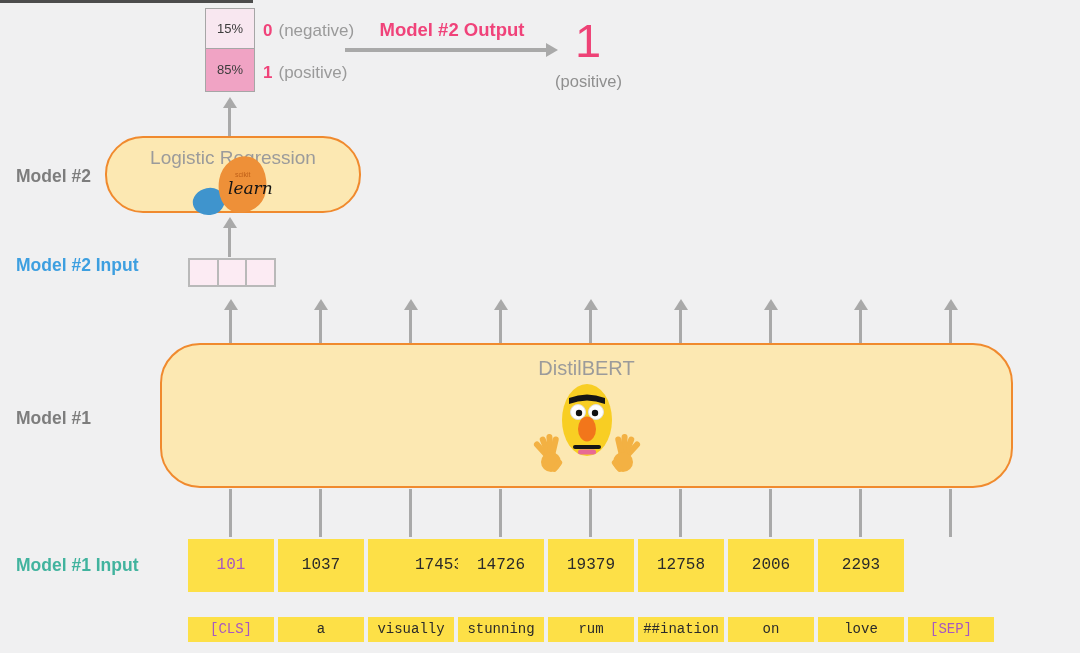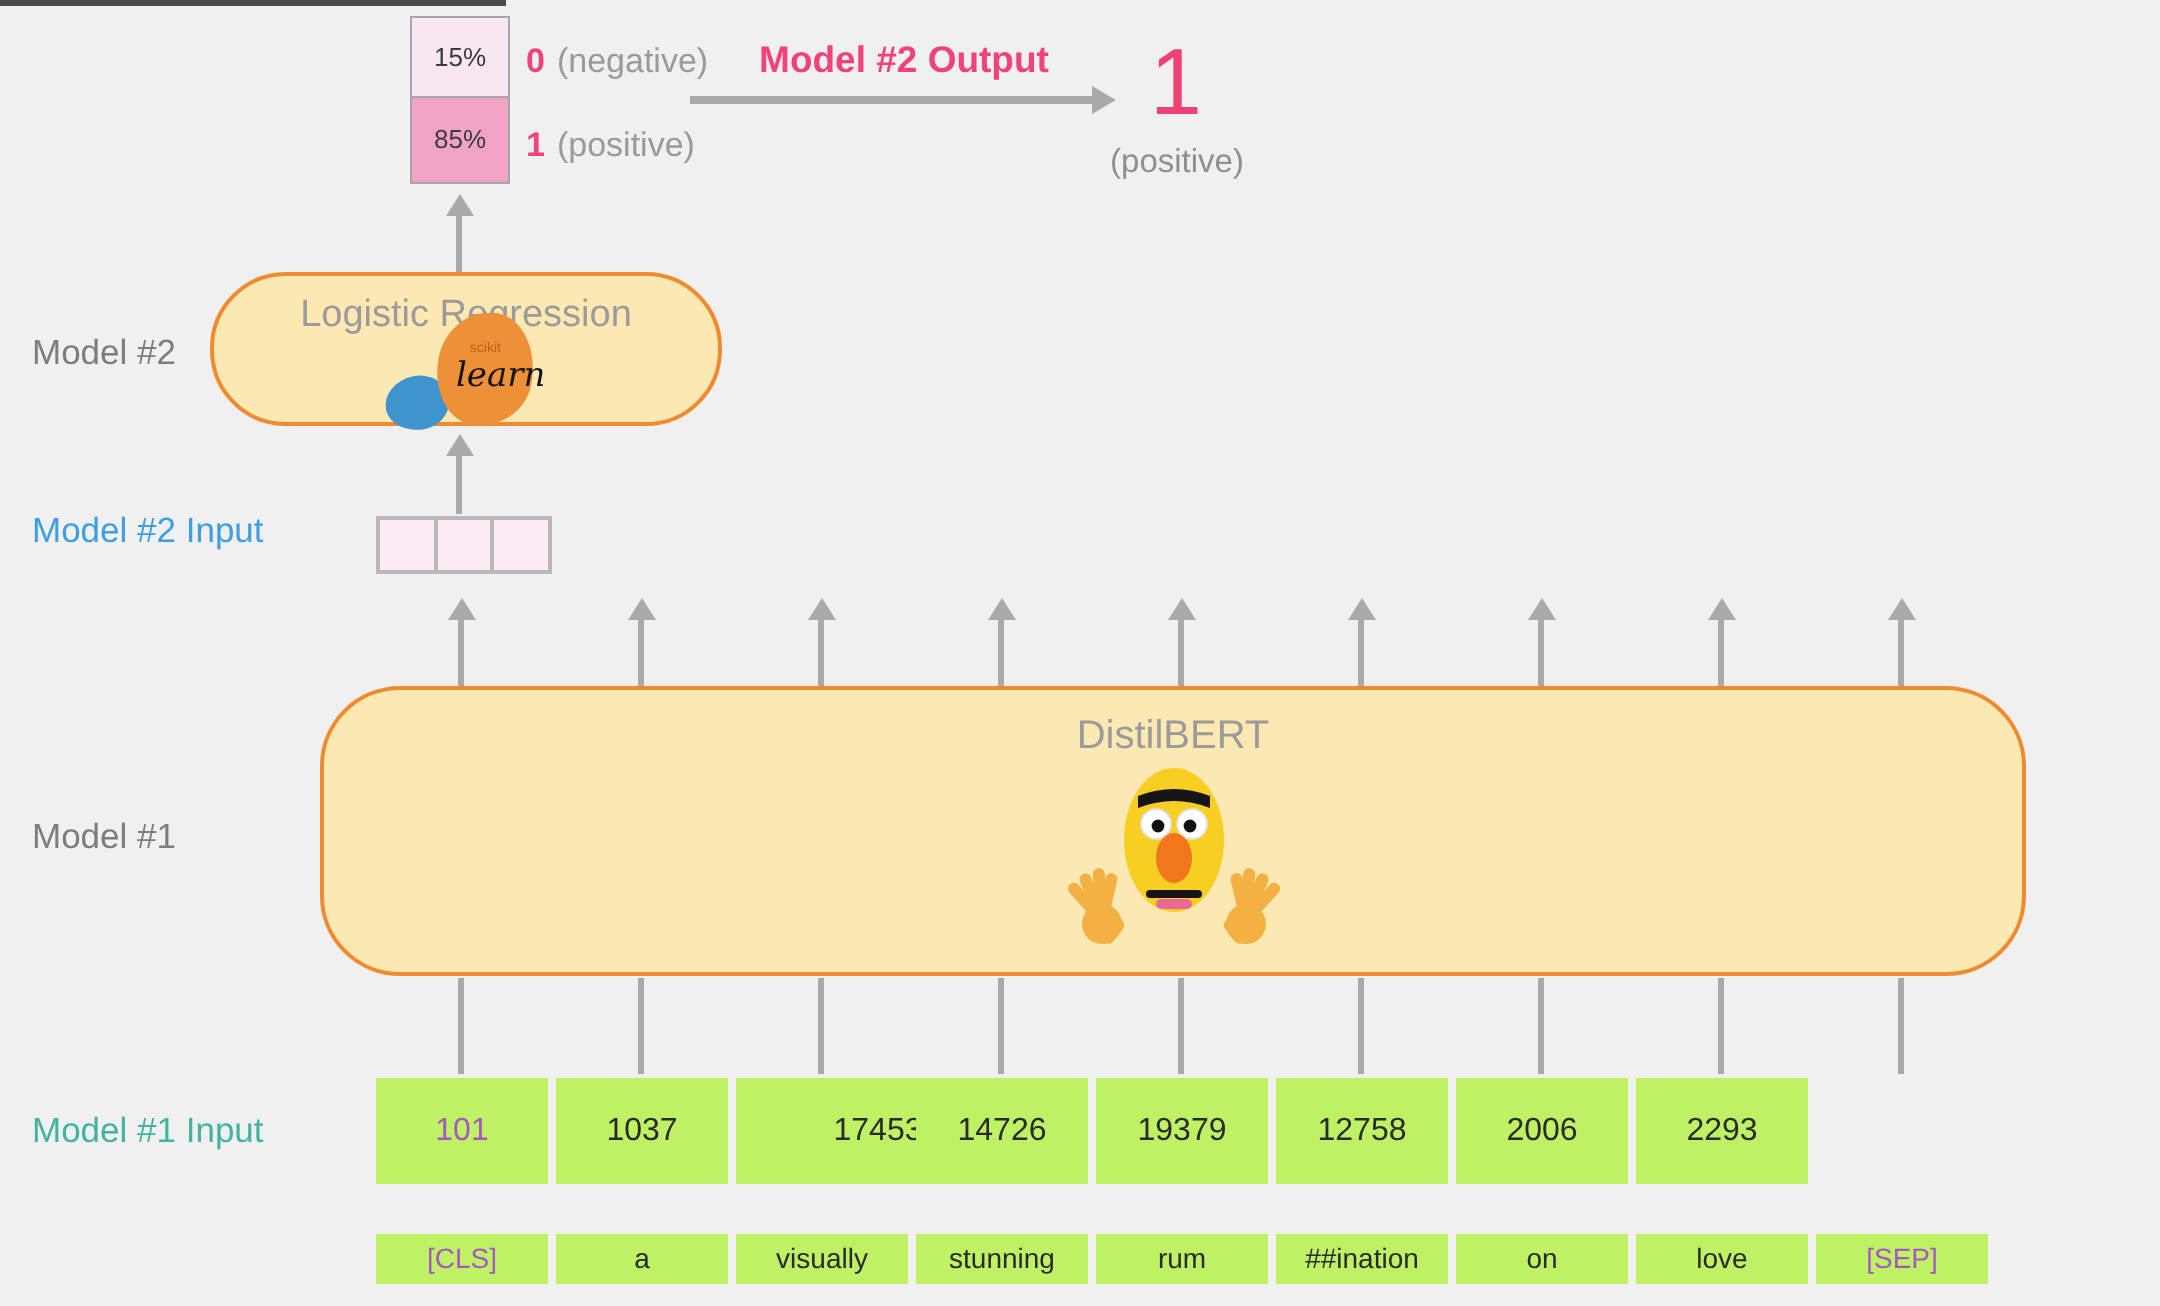--- a/index.html
+++ b/index.html
@@ -60,34 +60,34 @@
   .sk-scikit{position:absolute;left:28px;top:5px;width:48px;text-align:center;
     font-size:7px;color:#c06018;}
   .sk-learn{position:absolute;left:22px;top:12px;width:60px;text-align:right;
     font-family:"DejaVu Serif",serif;font-style:italic;font-weight:normal;
     font-size:17px;color:#141414;}
 
   
   .bert-svg{position:absolute;left:50%;top:37px;transform:translateX(-50%);}
 
   
-  .sidelabel{position:absolute;left:16px;font-size:17.5px;font-weight:normal;
+  .sidelabel{position:absolute;left:16px;font-size:17.5px;font-weight:bold;
     color:#7d7d7d;white-space:nowrap;text-align:center;}
   .lbl-blue{color:#3d9fe0;}
   .lbl-pink{color:#f23d76;}
   .lbl-teal{color:#41b39e;}
 
   
   .vec3{position:absolute;left:188px;top:258px;width:88px;height:29px;display:flex;}
   .vec3 .c3{flex:1;background:#fcebf3;border:2px solid #b9b9b9;box-sizing:border-box;}
   .vec3 .c3 + .c3{border-left:none;}
 
   
-  .idcell,.tokcell{position:absolute;background:#bef264;color:#2a2a2a;
-    font-family:Liberation Sans, sans-serif;text-align:center;}
+  .idcell,.tokcell{position:absolute;background:#fde047;color:#2a2a2a;
+    font-family:Liberation Mono, monospace;text-align:center;}
   .idcell{width:86px;height:53px;line-height:53px;font-size:16px;top:539px;}
   .tokcell{width:86px;height:25px;line-height:25px;font-size:14px;top:617px;}
   .special{color:#a757c2;}
 </style>
 </head>
 <body>
 
 <div class="stage">
 
   <div class="topline"></div>

